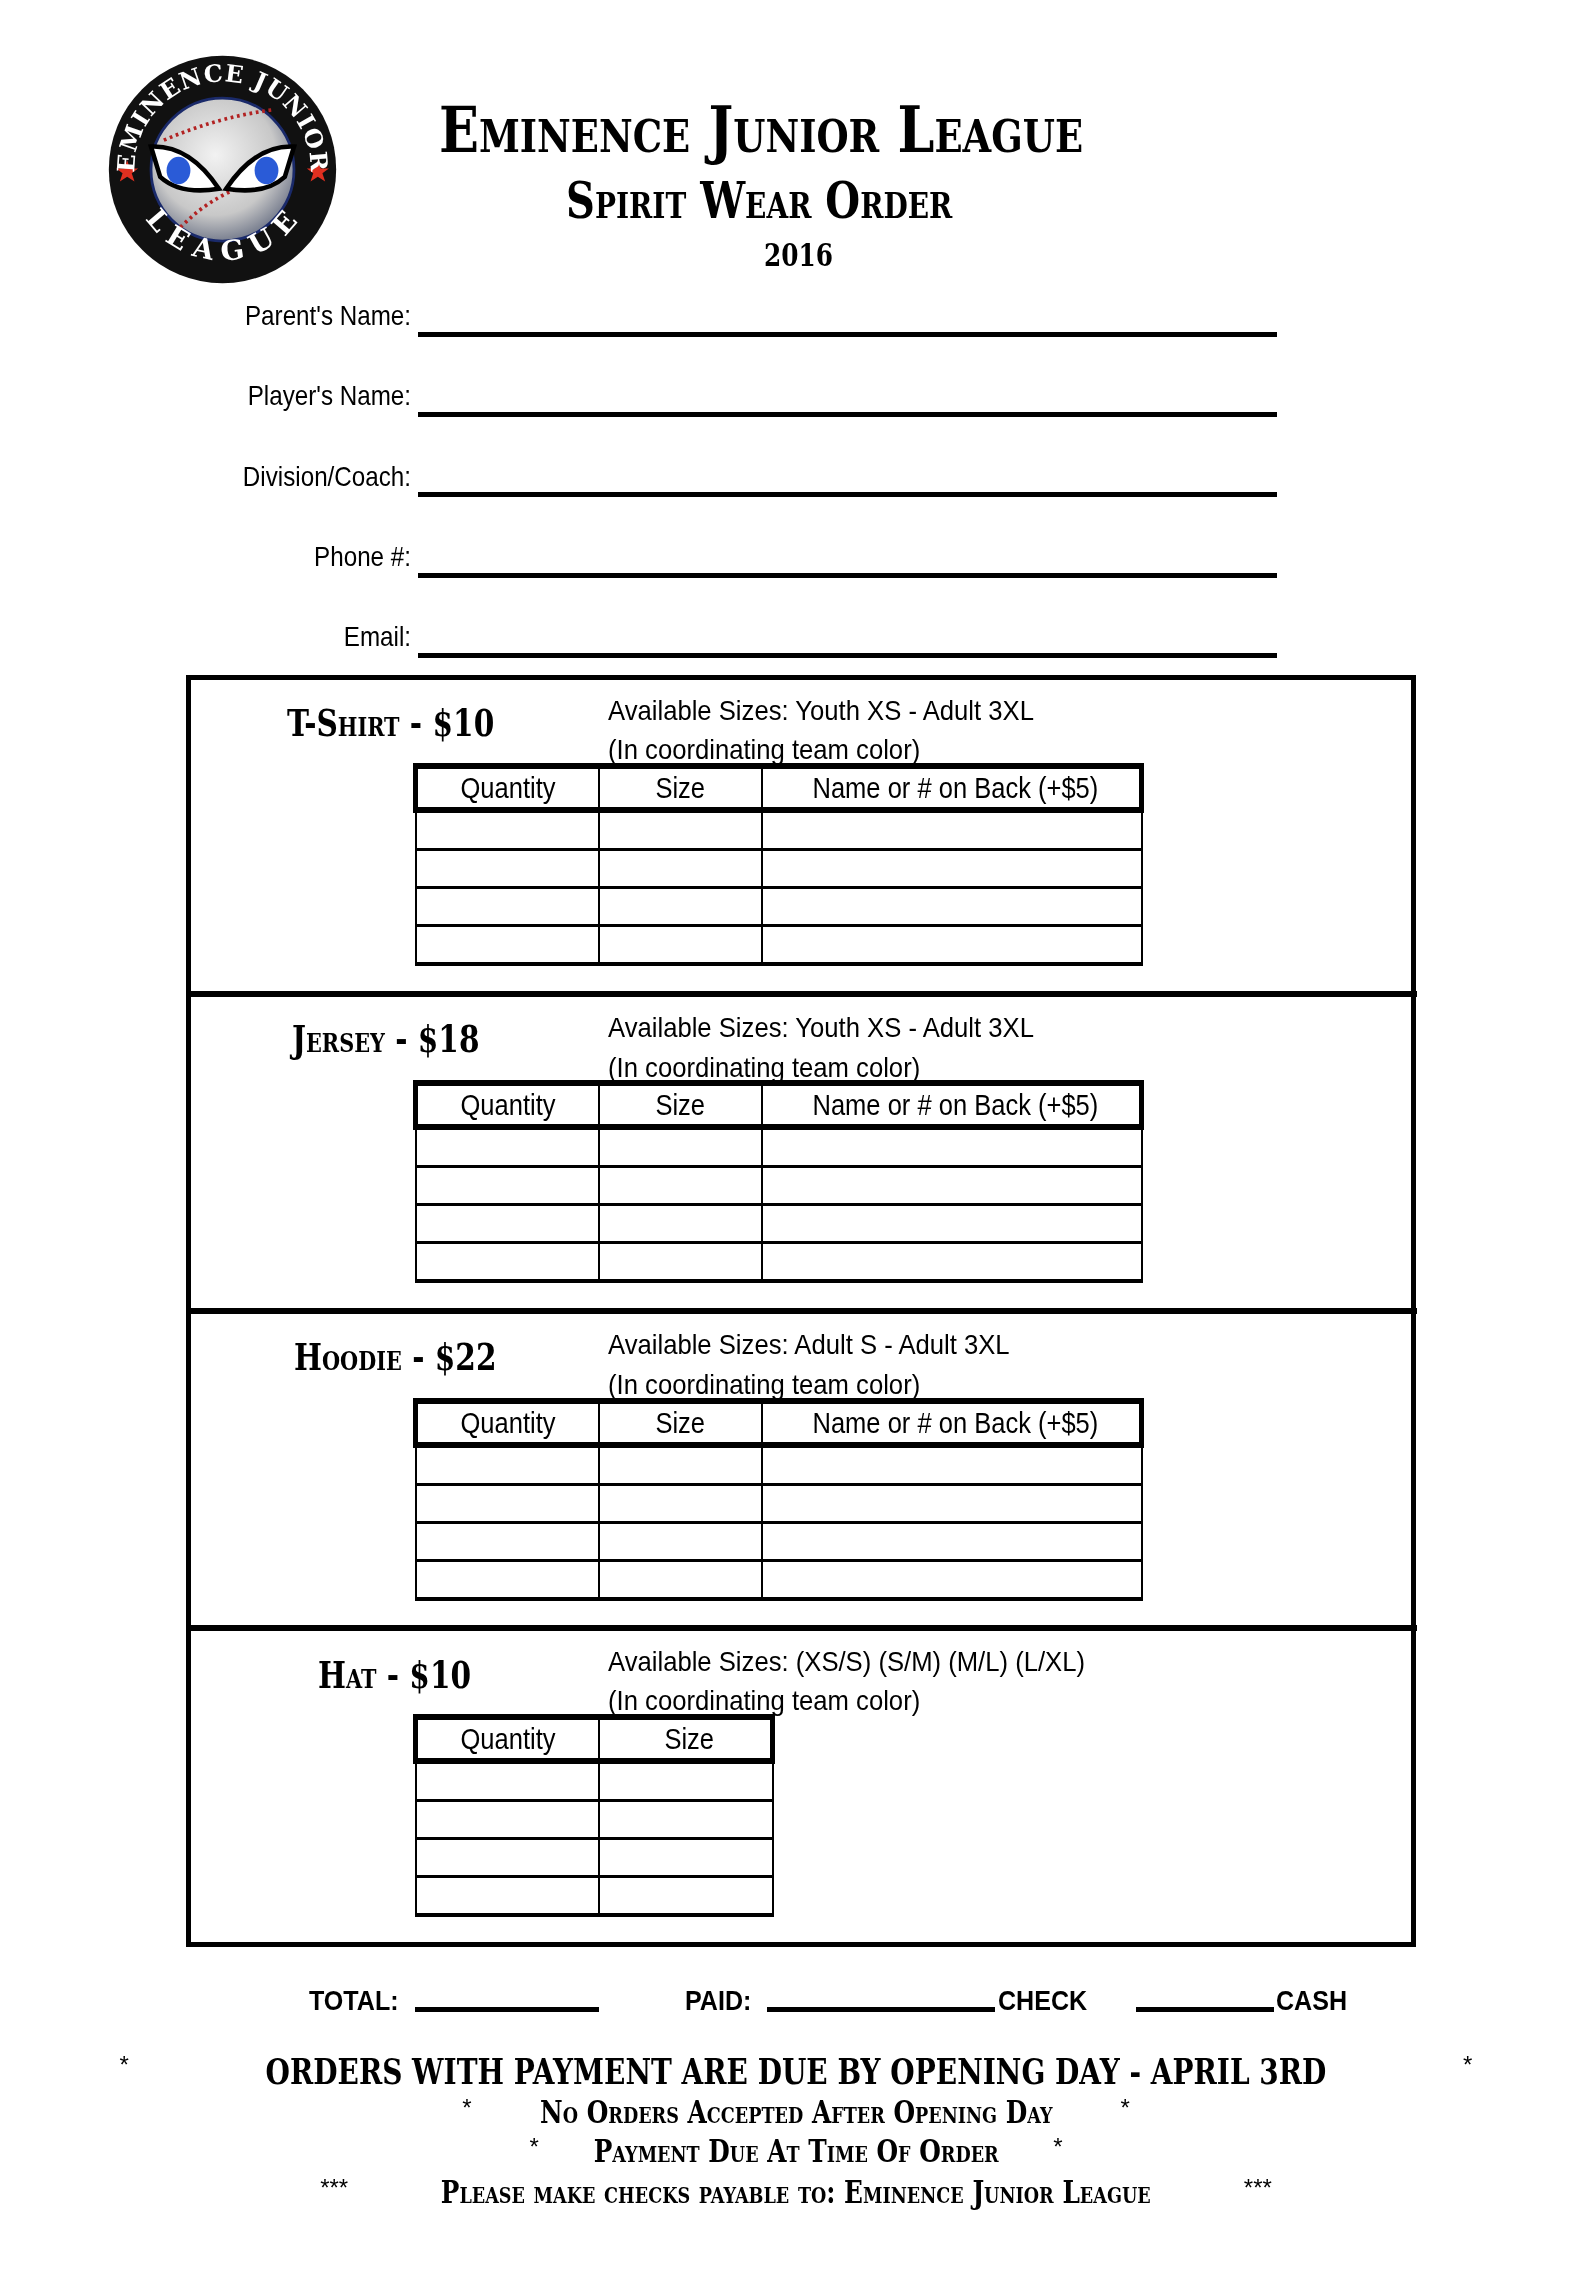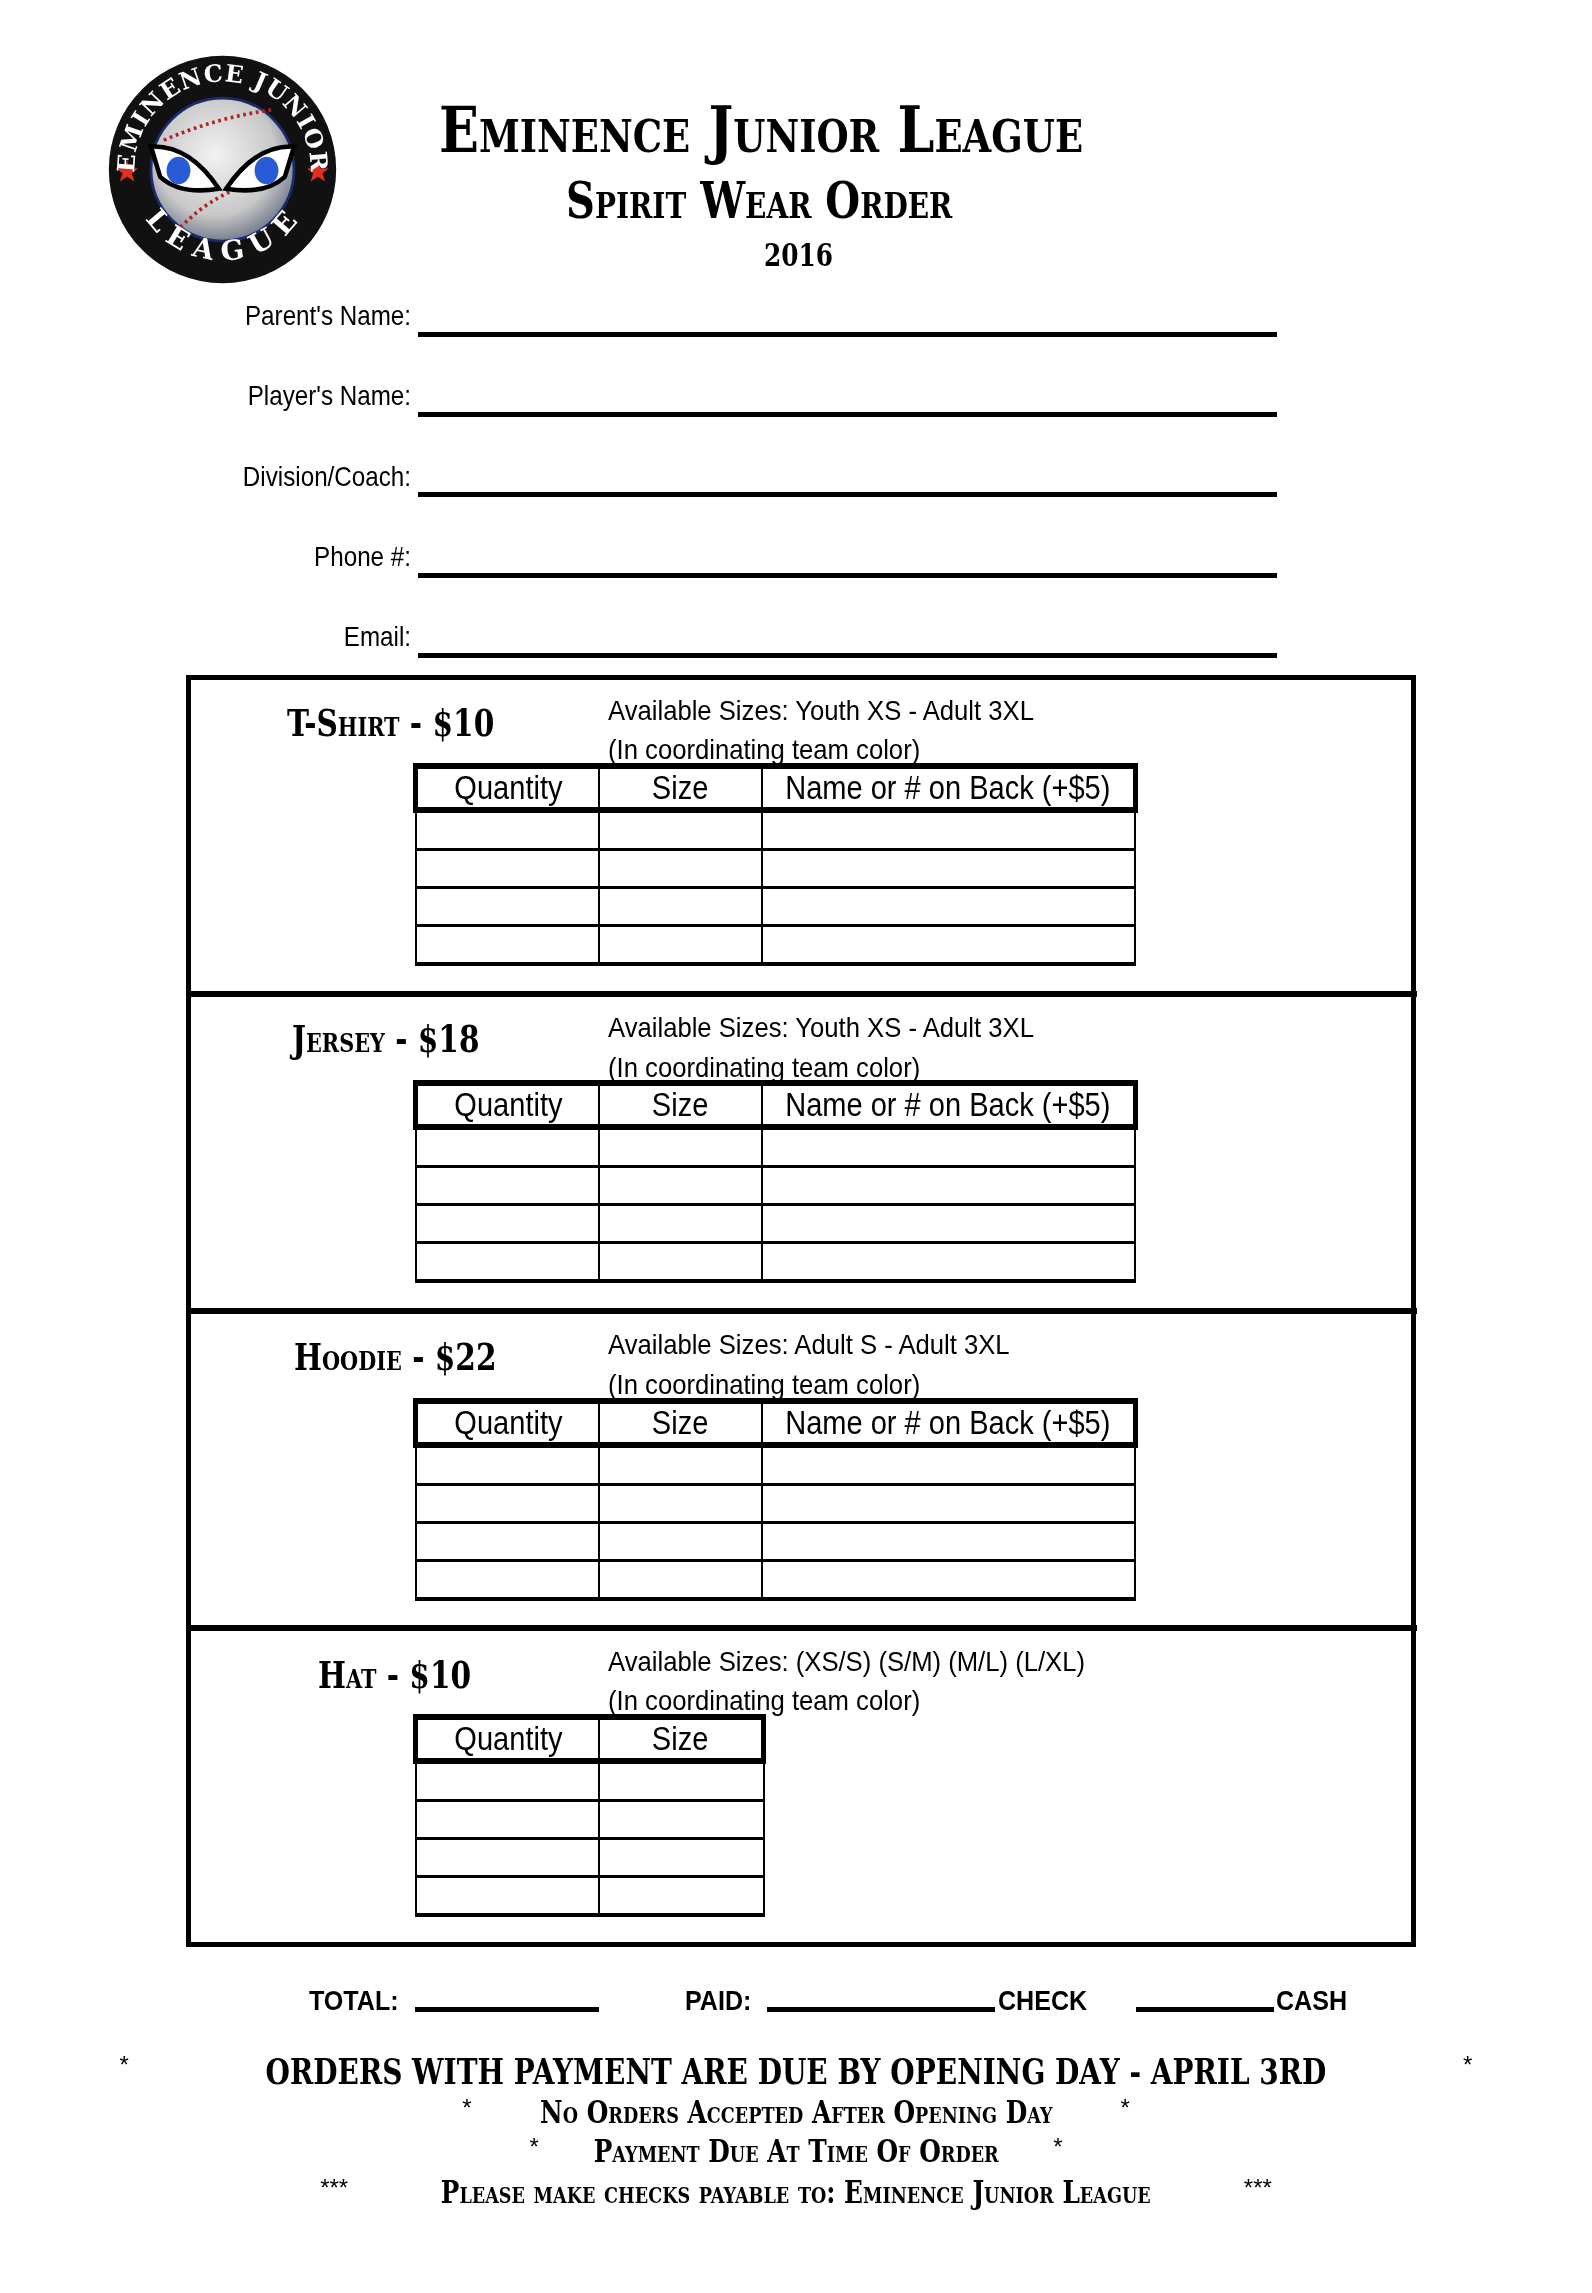--- a/index.html
+++ b/index.html
@@ -27,24 +27,24 @@
                    border: 5.5px solid #000; box-sizing: content-box; }
     .divider { left: 186px; width: 1231px; height: 6.4px; background: #000; }
 
     .item-title { font-size: 37px; }
     .avail { left: 608px; font-size: 28.5px; transform: scaleX(0.90); transform-origin: left top;
              white-space: nowrap; line-height: 39px; }
 
     
     table.order { position: absolute; border-collapse: collapse; left: 413px; }
     table.order th, table.order td { border: 2.8px solid #000; padding: 0; }
-    table.order thead th { height: 38px; font-weight: normal; font-size: 33px;
+    table.order thead th { height: 38px; font-weight: normal; font-size: 29px;
                            border-top: 6.4px solid #000; border-bottom: 6.4px solid #000; }
     table.order thead th:first-child { border-left: 5.5px solid #000; }
-    table.order thead th:last-child { border-right: 5.5px solid #000; }
+    table.order thead th:last-child { border-right: 5.5px solid #000; padding-left: 9px; }
     table.order td { height: 35px; border-width: 3.7px 2.8px; }
     table.order tbody tr:last-child td { border-bottom-width: 4.6px; }
     .th-text { display: inline-block; transform: scaleX(0.88); white-space: nowrap; }
     .col-q { width: 180px; }
     .col-s { width: 161px; }
     .col-n { width: 367px; }
     table.order input { width: 100%; height: 100%; border: 0; outline: none; background: transparent;
                         font-size: 22px; box-sizing: border-box; padding: 0 5.5px; }
 
     

